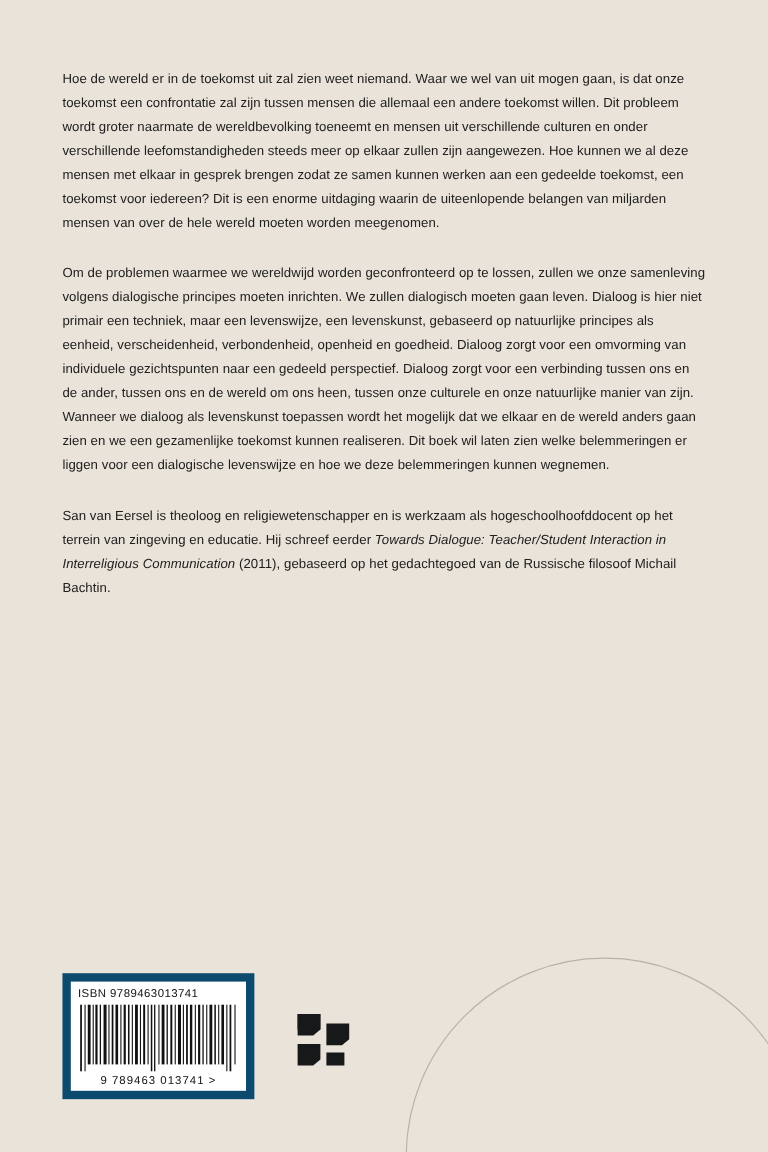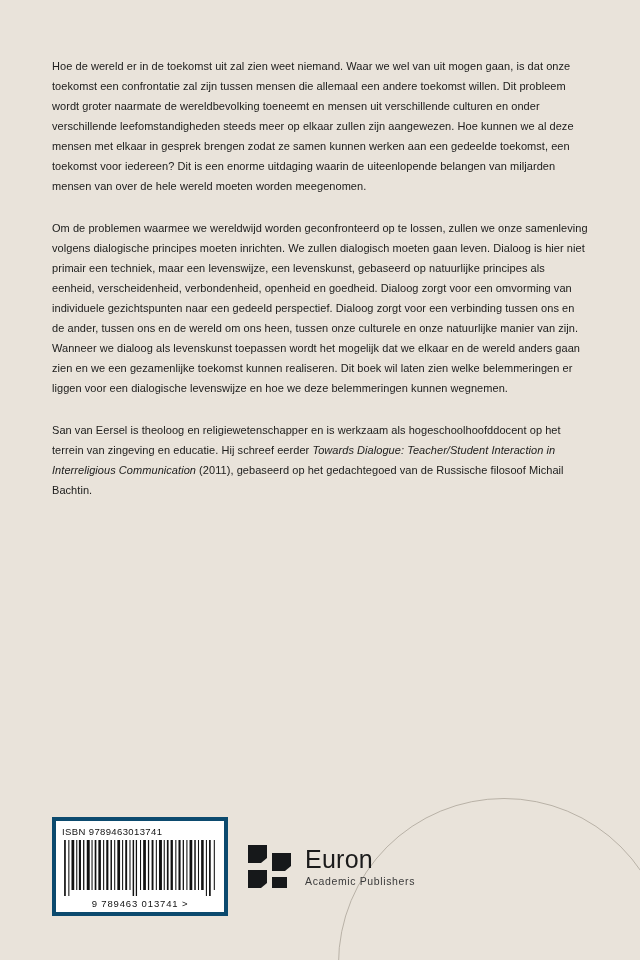--- a/index.html
+++ b/index.html
@@ -53,23 +53,23 @@
     position: absolute;
     left: 52px;
     bottom: 44px;
     right: 52px;
     height: 120px;
   }
   .barcode-box {
     position: absolute;
     left: 0;
     bottom: 0;
-    width: 176px;
+    width: 160px;
     background: #ffffff;
-    border: 4px solid #0c4a6e;
+    border: 7px solid #0c4a6e;
     padding: 5px 6px 3px 6px;
     box-sizing: border-box;
   }
   .barcode-label {
     font-size: 9.5px;
     color: #111;
     letter-spacing: 0.04em;
     margin-bottom: 3px;
     font-family: "Liberation Sans", sans-serif;
     white-space: nowrap;
@@ -185,20 +185,16 @@
       <svg class="publisher-mark" viewBox="0 0 46 46">
         <g fill="#16181a">
           <path d="M1 1 h19 v13 h-19 z"></path>
           <path d="M1 1 h19 v13 l-6 5 h-13 z" opacity="0"></path>
           <polygon points="1,1 20,1 20,14 14,19 1,19"></polygon>
           <polygon points="25,9 44,9 44,22 38,27 25,27"></polygon>
           <polygon points="1,26 20,26 20,39 14,44 1,44"></polygon>
           <polygon points="25,33 40,33 40,44 25,44"></polygon>
         </g>
       </svg>
-      <div class="publisher-text">
-        <div class="publisher-name">Euron</div>
-        <div class="publisher-sub">Academic Publishers</div>
-      </div>
     </div>
 
   </div>
 </div>
 
 </body></html>

